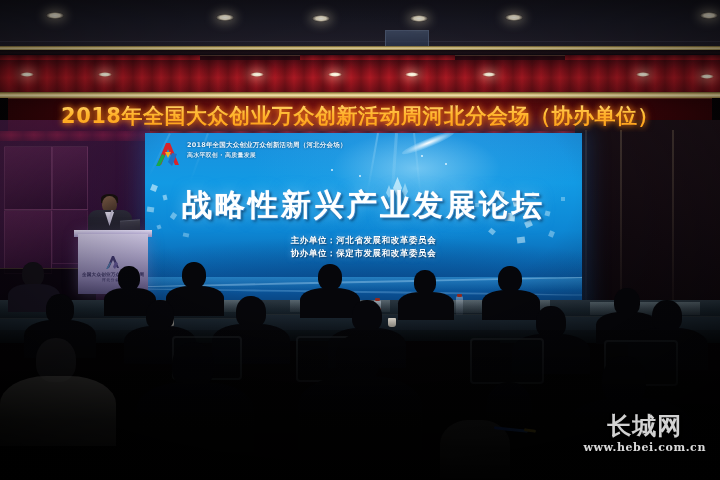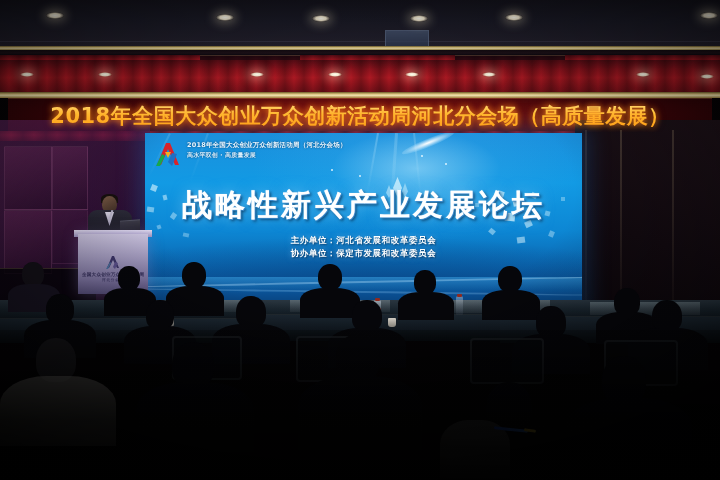--- a/index.html
+++ b/index.html
@@ -330,21 +330,21 @@
   <div class="downlight" style="left:250px; top:72px;width:14px;height:5px;"></div>
   <div class="downlight" style="left:328px; top:72px;width:14px;height:5px;"></div>
   <div class="downlight" style="left:405px; top:72px;width:14px;height:5px;"></div>
   <div class="downlight" style="left:482px; top:72px;width:14px;height:5px;"></div>
   <div class="downlight" style="left:636px; top:72px;width:14px;height:5px;"></div>
   <div class="downlight" style="left:700px; top:74px;width:14px;height:5px;"></div>
 
   <div class="gold-trim" style="top:92px;height:6px;"></div>
 
   <div class="banner">
-    <span class="banner-text">2018年全国大众创业万众创新活动周河北分会场（高质量发展）</span>
+    <span class="banner-text">2018年全国大众创业万众创新活动周河北分会场（协办单位）</span>
   </div>
   <div class="banner-glow" style="top:96px;"></div>
 
   <div class="redwall2" style="top:131px;height:10px;"></div>
   <div class="darkband" style="top:141px;height:190px;"></div>
 
   <div class="wall-left-purple"></div>
   <div class="wall-left-panel" style="left:4px;top:146px;width:46px;height:62px;"></div>
   <div class="wall-left-panel" style="left:4px;top:210px;width:46px;height:62px;"></div>
   <div class="wall-left-panel" style="left:52px;top:146px;width:34px;height:62px;"></div>
@@ -504,14 +504,18 @@
   <div class="shoulders shoulders-pale" style="left:440px;top:420px;width:70px;height:62px;opacity:.38;"></div>
   <div class="lanyard" style="left:494px;top:428px;width:34px;transform:rotate(6deg);"></div>
   <div class="lanyard lanyard-y" style="left:524px;top:429px;width:12px;transform:rotate(8deg);"></div>
 
   <div class="head" style="left:602px;top:356px;width:44px;height:48px;"></div>
   <div class="shoulders" style="left:566px;top:398px;width:126px;height:70px;"></div>
 
   <div class="floor-dark"></div>
   <div class="vignette"></div>
 
+  <div class="watermark">
+    <div class="wm-cn">长城网</div>
+    <div class="wm-url">www.hebei.com.cn</div>
+  </div>
 
 </div>
 
 </body></html>

